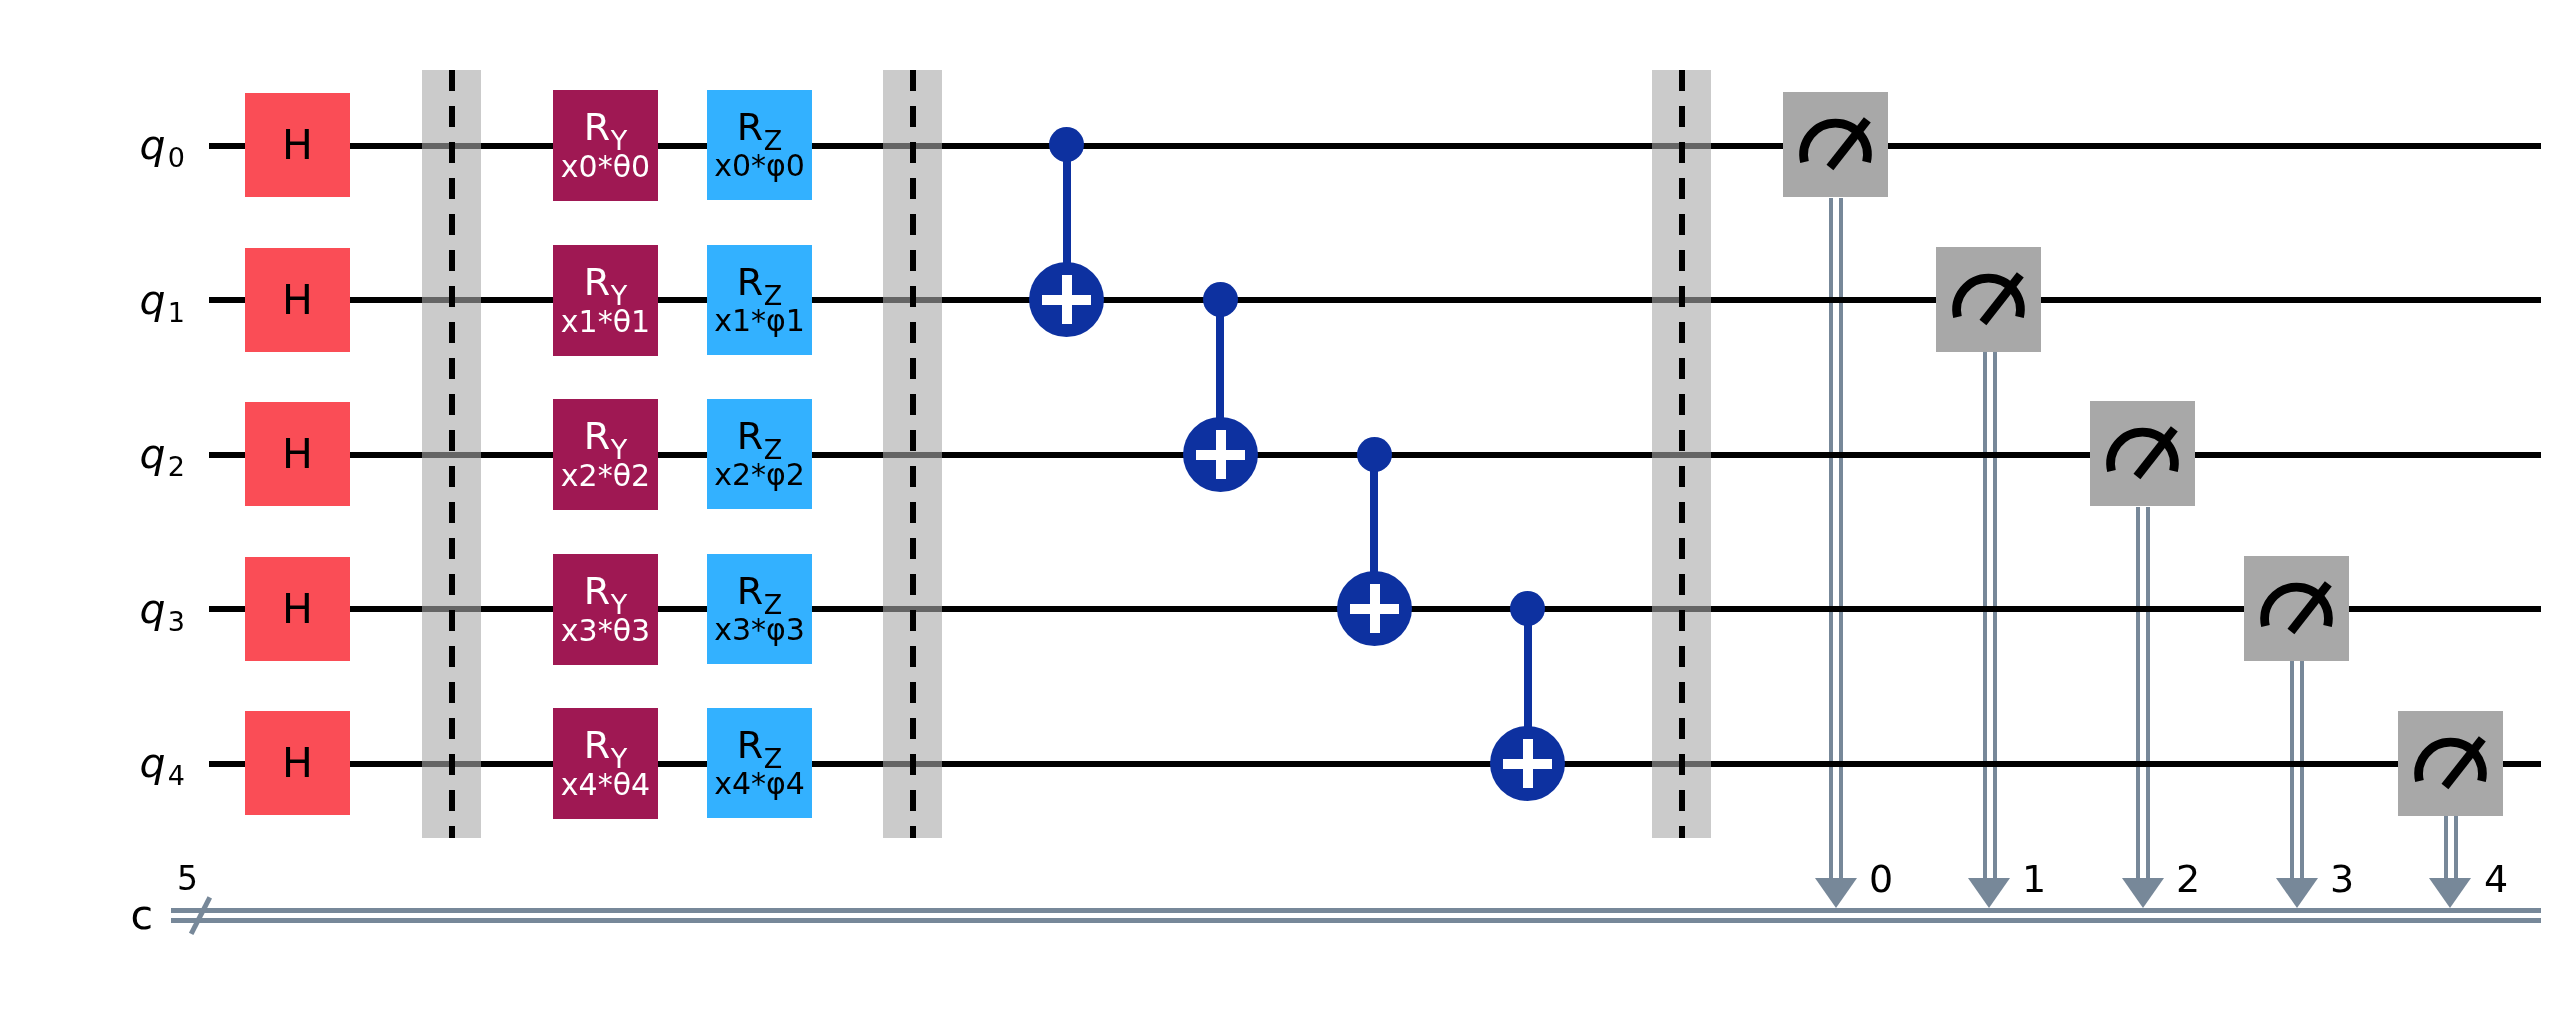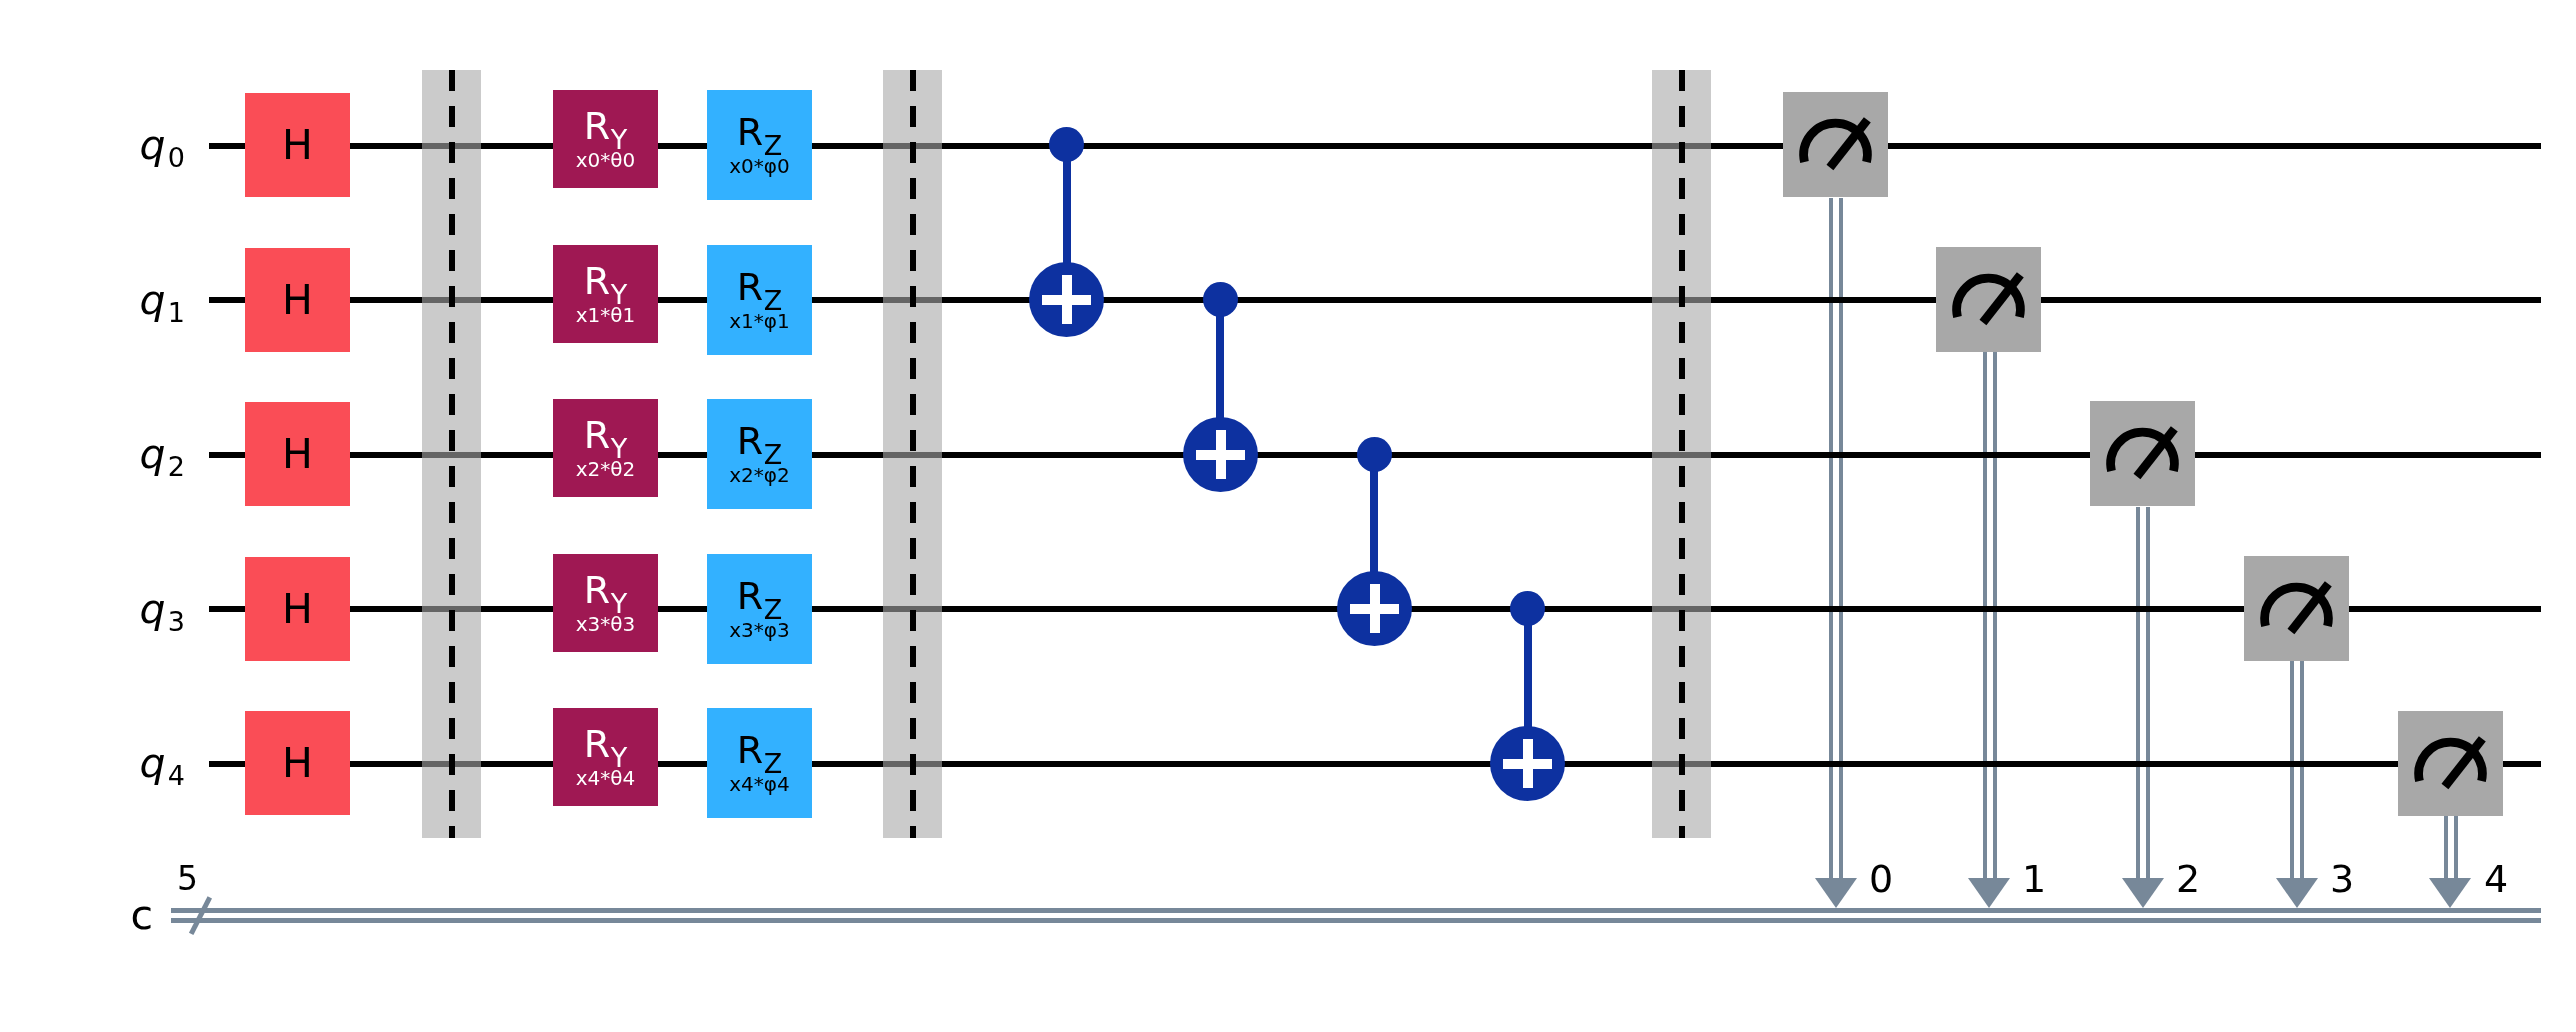--- a/index.html
+++ b/index.html
@@ -27,25 +27,25 @@
     display:flex;justify-content:flex-end;align-items:center;
     font-size:41px;color:#000;z-index:6;
   }
 
   
   .gate{
     position:absolute;display:flex;flex-direction:column;
     align-items:center;justify-content:center;z-index:5;
   }
   .hgate{width:105px;height:104px;background:#FA4D56;color:#000;font-size:41px;}
-  .rygate{width:105px;height:98px;background:#9F1853;color:#ffffff;}
+  .rygate{width:105px;height:111px;background:#9F1853;color:#ffffff;}
   .rzgate{width:105px;height:110px;background:#33B1FF;color:#000000;}
   .rlabel{font-size:38px;line-height:1.0;}
   .rlabel .sub{font-size:27px;position:relative;top:9.6px;margin-left:0.8px;}
-  .param{font-size:20px;line-height:1.1;margin-top:3.2px;}
+  .param{font-size:30px;line-height:1.1;margin-top:3.2px;}
 
   
   .barrier-band{position:absolute;width:59px;top:70px;height:768px;background:rgba(168,168,168,0.6);z-index:3;}
   .barrier-dash{
     position:absolute;width:5.6px;top:70px;height:768px;z-index:4;
     background:repeating-linear-gradient(to bottom,#000 0px,#000 21px,transparent 21px,transparent 36px);
   }
 
   
   .cx-line{position:absolute;width:8px;background:#0D31A0;z-index:4;}

